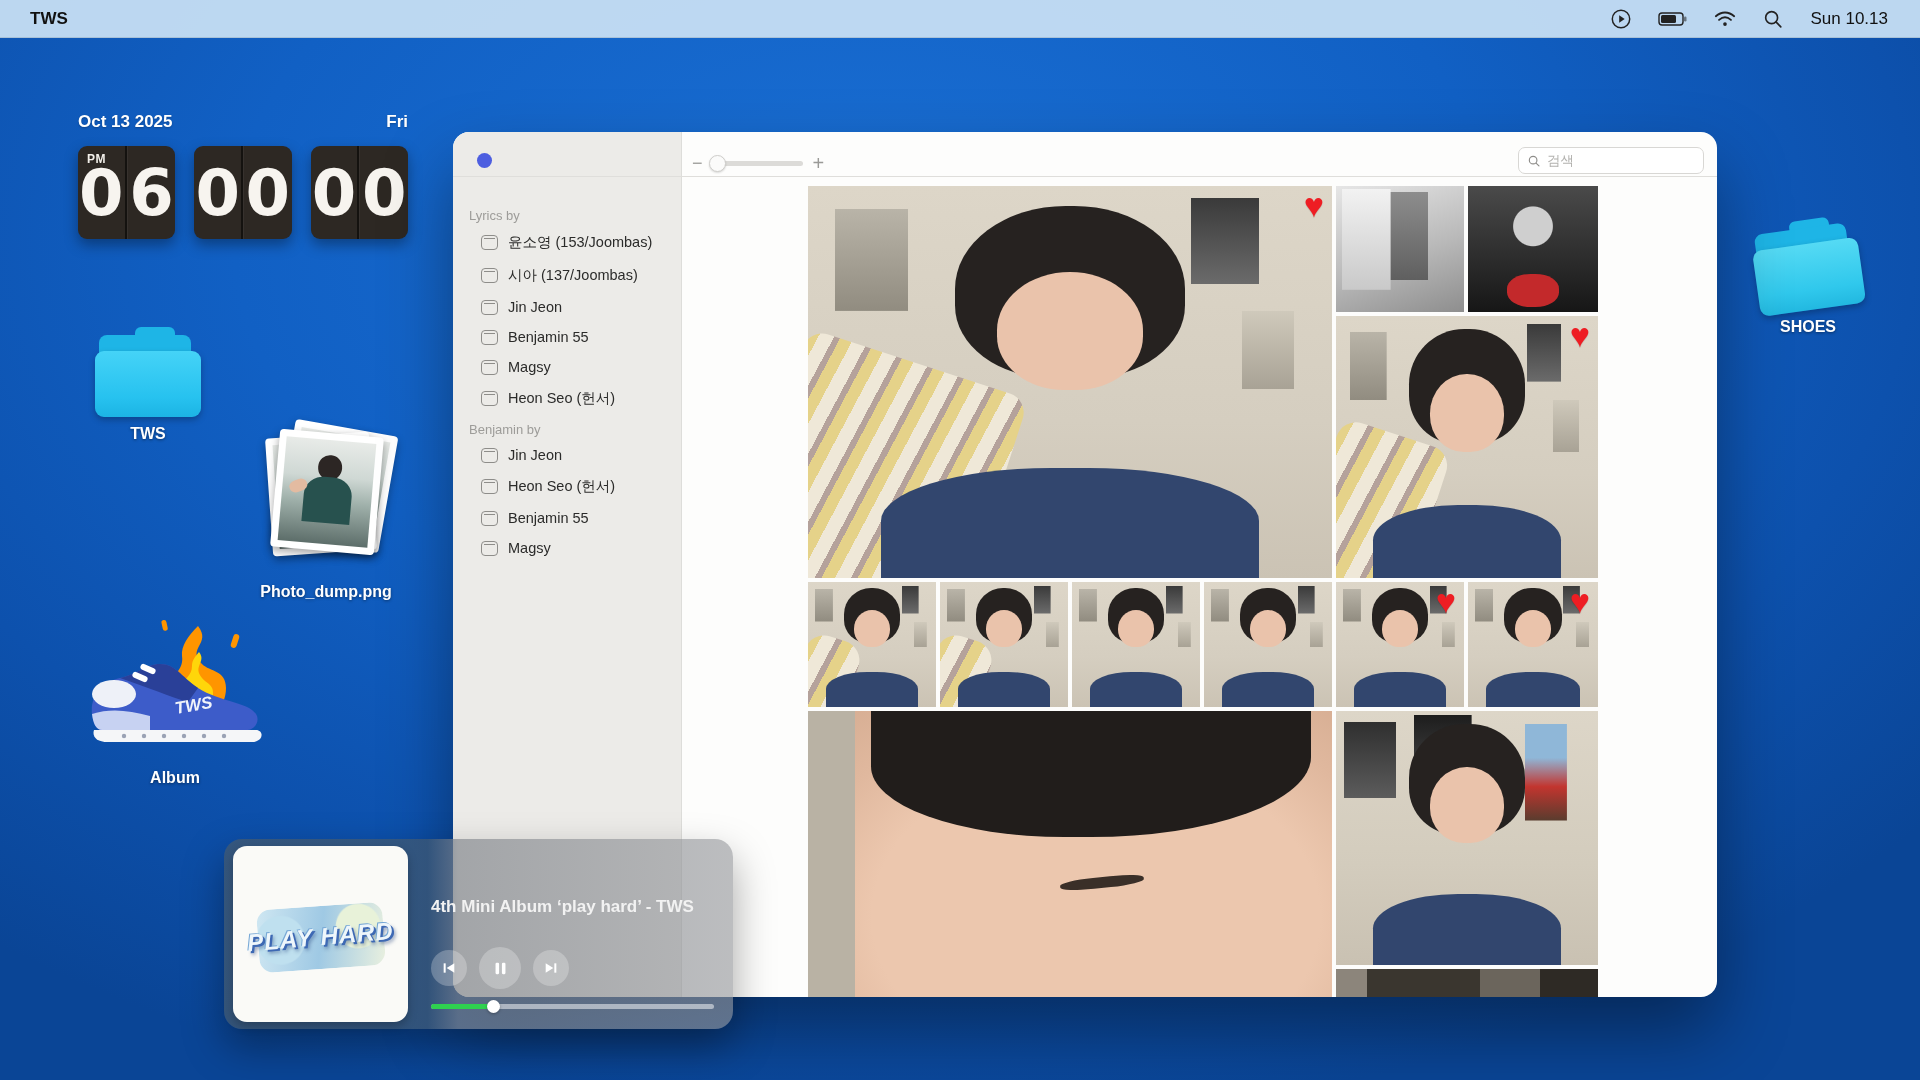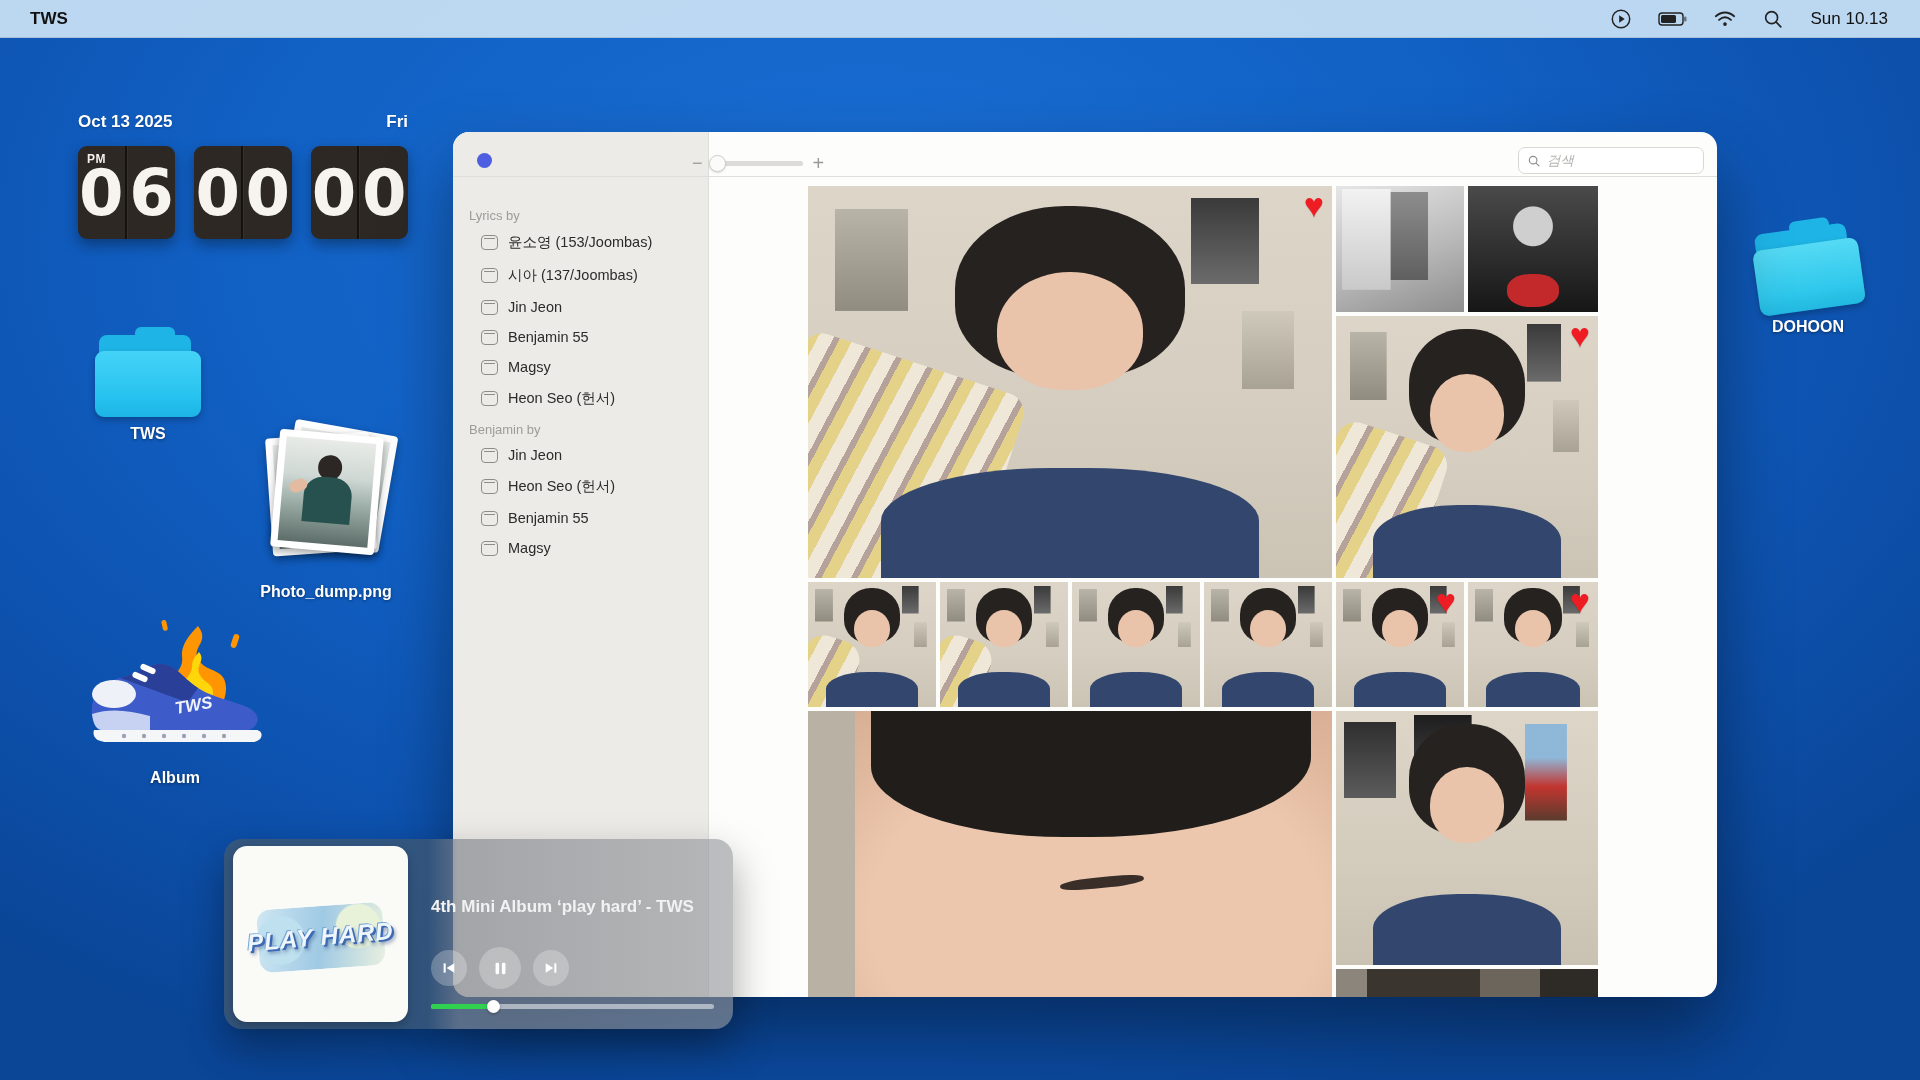--- a/index.html
+++ b/index.html
@@ -81,21 +81,21 @@
   
   .sneaker-wrap { width:190px; height:165px; margin:0 auto; position:relative; }
 
   
   .pwindow {
     position:absolute; left:453px; top:132px; width:1264px; height:865px;
     background:#fdfdfc; border-radius:16px; overflow:hidden;
     box-shadow:0 35px 70px rgba(0,0,0,0.40);
   }
   .pwindow .sidebar {
-    position:absolute; left:0; top:0; width:256px; height:100%;
+    position:absolute; left:0; top:0; width:229px; height:100%;
     background:#ecebe8; border-right:1px solid #ddddda;
   }
   .win-dot { position:absolute; left:24px; top:21px; width:15px; height:15px; border-radius:50%; background:#4d5ee0; }
   .win-divider { position:absolute; left:0; top:44px; width:100%; height:1px; background:#dfdedb; }
 
   .sidebar .sections { position:absolute; top:62px; left:16px; right:8px; }
   .sb-section-title { font-size:13px; color:#9d9c99; margin:14px 0 10px 0; }
   .sb-item { display:flex; align-items:center; gap:10px; margin:0 0 14px 12px; cursor:default; }
   .sb-item .sb-icon {
     width:17px; height:15px; border:1.6px solid #8e8d8a; border-radius:4px; position:relative; flex:none;
@@ -117,21 +117,20 @@
   }
   .searchbox {
     position:absolute; left:1065px; top:15px; width:186px; height:27px;
     background:#fff; border:1px solid #d8d7d4; border-radius:7px;
     display:flex; align-items:center; padding:0 8px; gap:6px;
   }
   .searchbox svg { flex:none; }
   .searchbox input {
     border:none; outline:none; width:100%; font-size:13.5px; color:#333; background:transparent;
     font-family:"Liberation Sans","DejaVu Sans",sans-serif;
-    font-style:italic;
   }
   .searchbox input::placeholder { color:#b3b2af; }
 
   
   .photo { position:absolute; overflow:hidden; background:#d9d2c5; }
   .heart { position:absolute; top:2px; right:8px; font-size:34px; color:#ee1d23; line-height:1; text-shadow:0 1px 1px rgba(0,0,0,0.15); }
 
   
   .ph-p1  { left:355px;  top:54px;  width:524px; height:392px; }
   .ph-p2  { left:883px;  top:54px;  width:128px; height:126px; }
@@ -339,21 +338,21 @@
 </div>
 
 <div class="dicon" style="left:1752px; top:228px; width:112px;">
   <div class="dicon-dohoon">
     <div class="folder">
       <div class="tab"></div>
         <div class="back"></div>
         <div class="front"></div>
     </div>
   </div>
-  <span class="dlabel">DOHOON</span>
+  <span class="dlabel">SHOES</span>
 </div>
 
 <div class="pwindow">
   <div class="sidebar">
     <div class="win-dot"></div>
     <div class="sections" id="sidebar-sections">
         <div class="sb-section-title">Lyrics by</div>
         <div class="sb-item">
           <span class="sb-icon"></span>
           <span class="sb-label">윤소영 (153/Joombas)</span>

